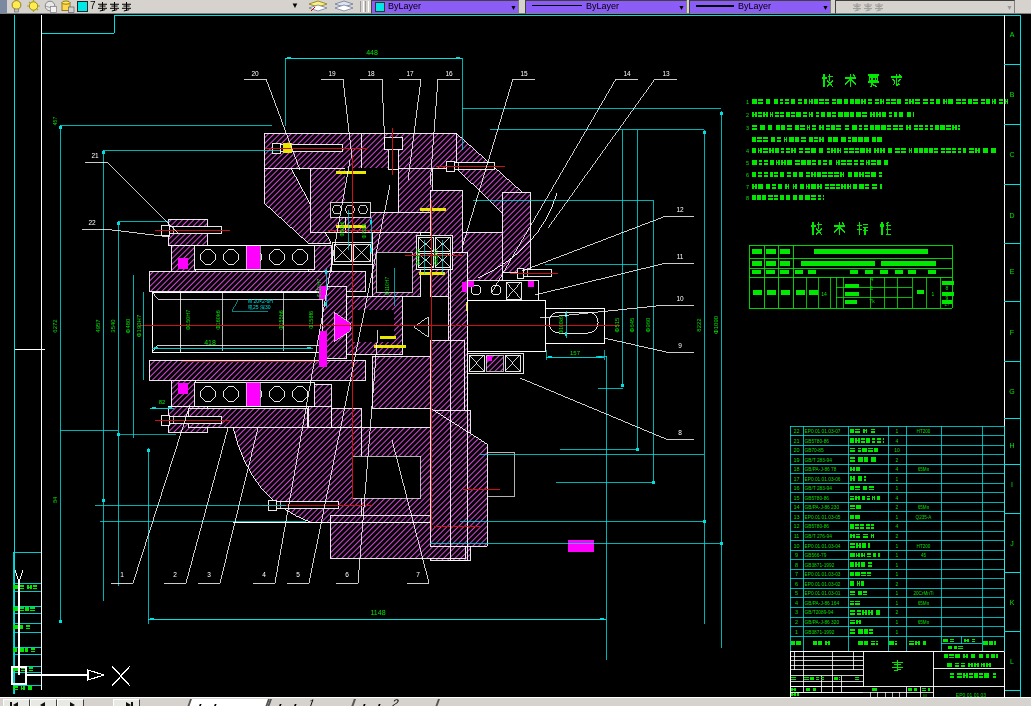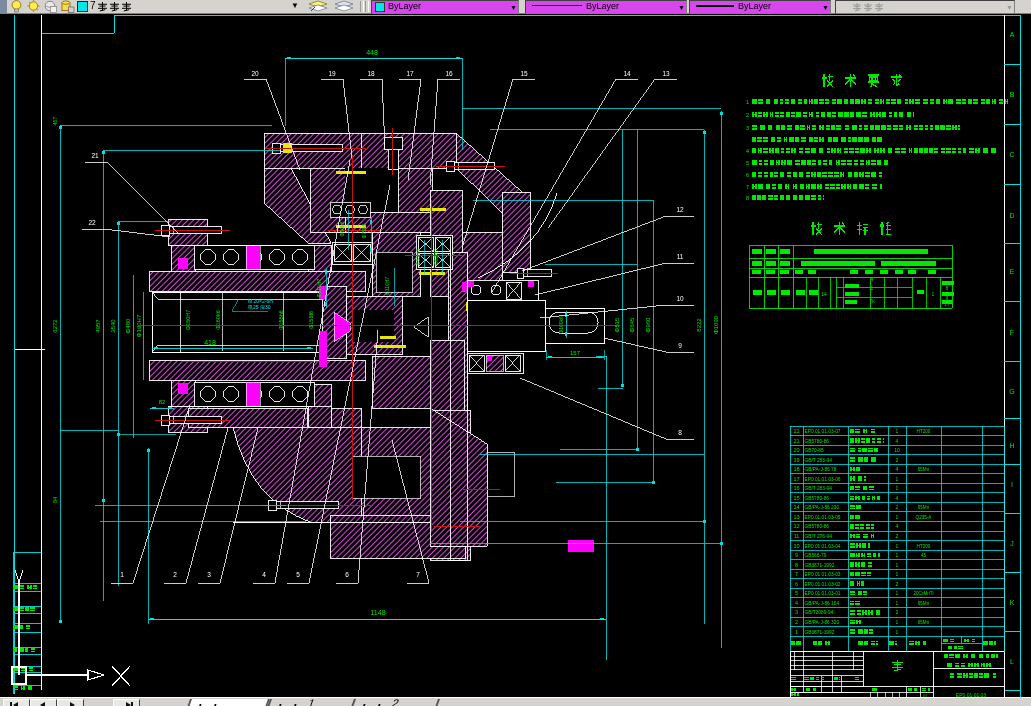--- a/index.html
+++ b/index.html
@@ -1,19 +1,19 @@
 <!DOCTYPE html>
 <html><head><meta charset="utf-8"><style>
 html,body{margin:0;padding:0;background:#000;}
 #app{position:relative;width:1031px;height:706px;overflow:hidden;background:#000;font-family:"Liberation Sans",sans-serif;}
 .toolbar{position:absolute;left:0;top:0;width:1031px;height:13px;background:#d6d3ce;border-bottom:1px solid #808080;z-index:5;}
 .ic{position:absolute;top:0;}
 .arr{position:absolute;top:1px;font-size:8px;color:#000;}
 .sep{position:absolute;top:1px;width:2px;height:11px;border-left:1px solid #9a9a9a;border-right:1px solid #fff;}
-.combo{position:absolute;top:0px;height:12px;background:#d946ef;border:1px solid #808080;border-top-color:#404040;border-left-color:#404040;font-size:9px;color:#000;line-height:11px;white-space:nowrap;}
+.combo{position:absolute;top:0px;height:12px;background:#8b5cf6;border:1px solid #808080;border-top-color:#404040;border-left-color:#404040;font-size:9px;color:#000;line-height:11px;white-space:nowrap;}
 .combo.dis{background:#d6d3ce;}
 .ca{position:absolute;right:1px;top:1px;font-size:7px;color:#000;}
 .tabbar{position:absolute;left:0;top:697px;width:1031px;height:9px;background:#d6d3ce;border-top:1px solid #fff;z-index:5;}
 .navbtn{position:absolute;top:1px;width:25px;height:11px;background:#e8e8e4;border:1px solid;border-color:#fff #404040 #404040 #fff;font-size:8px;text-align:center;line-height:10px;color:#000;}
 .tab{position:absolute;top:1px;height:11px;background:#d6d3ce;border-left:2px solid #555;border-right:2px solid #555;padding:0 4px;transform:skewX(-20deg);}
 .tab.active{background:#fff;}
 </style></head><body>
 <div id="app">
 <svg width="1031" height="706" shape-rendering="crispEdges" style="position:absolute;left:0;top:0">
       <rect x="0" y="0" width="1031" height="706" fill="#000000"></rect>

